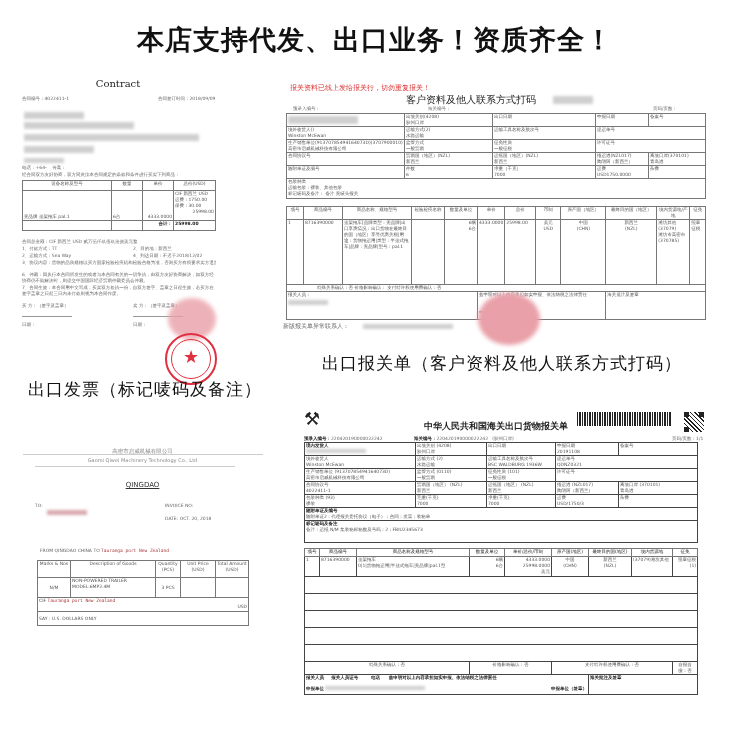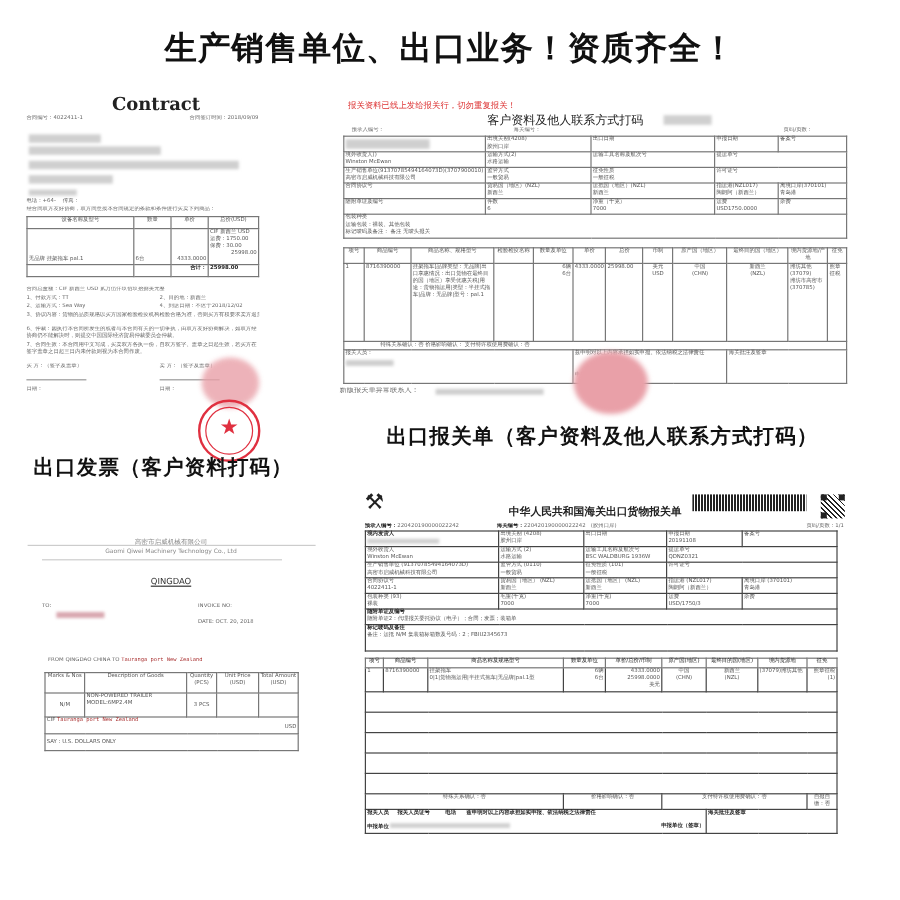--- a/index.html
+++ b/index.html
@@ -1,49 +1,49 @@
 <!DOCTYPE html>
 <html><head>
 <meta charset="utf-8">
 <style>
   html,body{margin:0;padding:0;background:#fff;}
   body{width:750px;height:750px;position:relative;overflow:hidden;font-family:"DejaVu Sans",sans-serif;color:#222;}
   .abs{position:absolute;}
   .headline{left:0;top:22px;width:750px;text-align:center;font-size:27px;font-weight:bold;letter-spacing:1px;color:#111;}
-  .caption{font-size:17px;color:#111;font-weight:bold;letter-spacing:1px;}
+  .caption{font-size:17px;color:#111;font-weight:normal;letter-spacing:1px;}
   .tiny{font-size:4.5px;line-height:6px;color:#666;white-space:nowrap;overflow:hidden;}
   .blur{background:#cfcfcf;filter:blur(1.5px);}
   .redblur{background:#e9a0a8;filter:blur(2px);border-radius:50%;}
   table{border-collapse:collapse;}
   td,th{border:1px solid #777;padding:0 1px;font-size:4.5px;line-height:6px;color:#555;vertical-align:top;font-weight:normal;}
   .serif{font-family:"DejaVu Serif",serif;}
   .mono{font-family:"DejaVu Sans Mono",monospace;}
   
   #contract{left:18px;top:76px;width:200px;height:260px;}
-  .contract-title{position:absolute;left:12px;width:200px;top:2px;text-align:center;font-size:15px;font-weight:bold;}
+  .contract-title{position:absolute;left:0;width:200px;top:2px;text-align:center;font-size:10px;font-weight:normal;}
   
   #customs1{left:283px;top:80px;width:430px;height:255px;}
   .red-notice{color:#d33;font-size:7px;}
   .cf-title{font-size:10px;color:#222;}
   
   #invoice{left:35px;top:440px;width:215px;height:200px;}
   
   #customs2{left:302px;top:408px;width:428px;height:260px;}
   .barcode{background:repeating-linear-gradient(90deg,#222 0 1px,#fff 1px 2px,#222 2px 4px,#fff 4px 5px);}
   .qr{background:
      linear-gradient(#222,#222) 0 0/5px 5px no-repeat,
      linear-gradient(#222,#222) 100% 0/5px 5px no-repeat,
      linear-gradient(#222,#222) 0 100%/5px 5px no-repeat,
      repeating-linear-gradient(45deg,#222 0 1px,#fff 1px 3px);}
   .bold-b td{border-color:#444;}
 </style>
 </head>
 <body>
 
-<div class="abs headline">生产销售单位、出口业务！资质齐全！</div>
+<div class="abs headline">本店支持代发、出口业务！资质齐全！</div>
 
 <div id="contract" class="abs">
   <div class="contract-title serif">Contract</div>
   <div class="abs tiny" style="left:4px;top:20px;">合同编号：4022411-1</div>
   <div class="abs tiny" style="left:140px;top:20px;">合同签订时间：2018/09/09</div>
 
   <div class="abs blur" style="left:6px;top:36px;width:60px;height:7px;"></div>
   <div class="abs blur" style="left:6px;top:46px;width:110px;height:7px;"></div>
   <div class="abs blur" style="left:6px;top:58px;width:175px;height:7px;"></div>
   <div class="abs blur" style="left:6px;top:70px;width:70px;height:7px;"></div>
@@ -94,21 +94,21 @@
   <div class="abs tiny" style="left:4px;top:246px;">日期：</div>
   <div class="abs tiny" style="left:115px;top:246px;">日期：</div>
 </div>
 
 <div class="abs redblur" style="left:168px;top:298px;width:48px;height:42px;opacity:.8;"></div>
 <div class="abs" style="left:165px;top:333px;width:52px;height:52px;border:2px solid #e03040;border-radius:50%;box-sizing:border-box;">
   <div style="position:absolute;inset:4px;border:1px solid #e03040;border-radius:50%;"></div>
   <div style="position:absolute;left:0;right:0;top:13px;text-align:center;color:#e03040;font-size:18px;line-height:18px;">★</div>
 </div>
 
-<div class="abs caption" style="left:28px;top:378px;">出口发票（客户资料打码）</div>
+<div class="abs caption" style="left:28px;top:378px;">出口发票（标记唛码及备注）</div>
 
 <div id="customs1" class="abs">
   <div class="abs red-notice" style="left:7px;top:3px;">报关资料已线上发给报关行，切勿重复报关！</div>
   <div class="abs cf-title serif" style="left:123px;top:13px;">客户资料及他人联系方式打码</div>
   <div class="abs blur" style="left:270px;top:16px;width:40px;height:8px;"></div>
   <div class="abs tiny" style="left:10px;top:26px;">预录入编号：</div>
   <div class="abs tiny" style="left:145px;top:26px;">海关编号：</div>
   <div class="abs tiny" style="left:370px;top:26px;">页码/页数：</div>
 
   <table class="abs" style="left:3px;top:33px;width:420px;">

